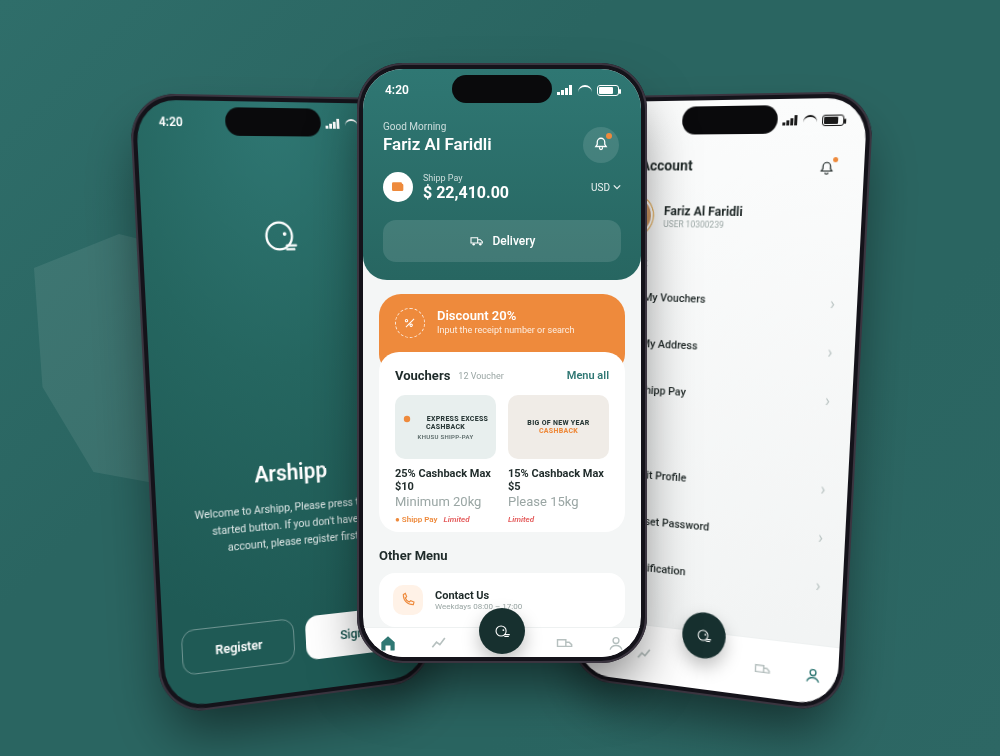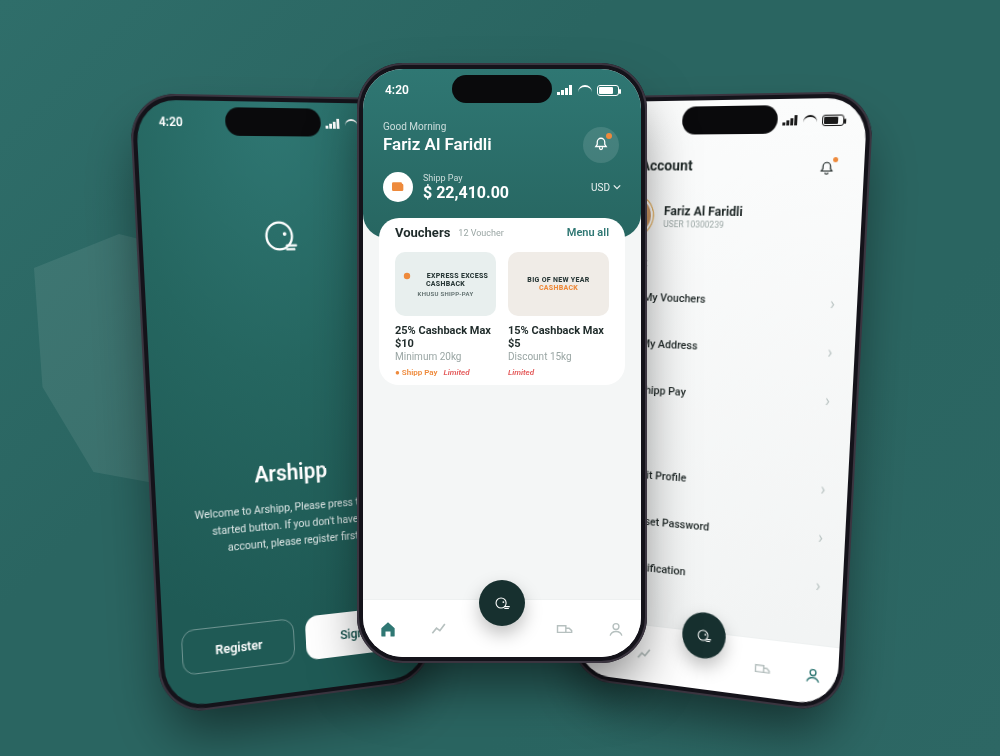--- a/index.html
+++ b/index.html
@@ -73,32 +73,32 @@
   .wallet { width:30px;height:30px;border-radius:50%;background:#fff; display:flex;align-items:center;justify-content:center;}
   .bal-label { font-size:9px; opacity:.75; }
   .bal-val { font-size:16px; font-weight:700; }
   .cur { margin-left:auto; font-size:10px; opacity:.9; display:flex; align-items:center; gap:3px;}
   .quick { display:flex; gap:12px; margin-top:18px; }
   .qbtn { flex:1; height:42px; border-radius:13px; background:rgba(255,255,255,.12); display:flex; align-items:center; justify-content:center; gap:8px; font-size:12px; font-weight:500; }
   .promo { margin:14px 16px 0; background:#ee8a3c; color:#fff; border-radius:22px 22px 18px 18px; padding:14px 16px 34px; display:flex; gap:12px; position:relative;}
   .promo .picon{width:30px;height:30px;border-radius:50%;border:1.5px dashed rgba(255,255,255,.8);display:flex;align-items:center;justify-content:center;flex-shrink:0;}
   .promo .pt { font-size:13px; font-weight:600; }
   .promo .ps { font-size:9px; opacity:.85; margin-top:2px;}
-  .card { margin:-20px 16px 0; background:#fff; border-radius:20px; padding:7px 16px 8px; position:relative; z-index:1;}
+  .card { margin:-20px 16px 0; background:#fff; border-radius:20px; padding:16px 16px 8px; position:relative; z-index:1;}
   .sechead { display:flex; align-items:center; gap:8px; }
   .sechead .t { font-size:13px; font-weight:700; color:#1f2b2a;}
   .sechead .c { font-size:9px; color:#9aa6a4;text-align:right;}
   .sechead .link { margin-left:auto; font-size:11px; font-weight:600; color:#2f7773;}
   .vrow { display:flex; gap:12px; margin-top:12px; }
   .voucher { flex:1; }
   .vimg { height:64px; border-radius:10px; background:#e8efee; display:flex; flex-direction:column; align-items:center; justify-content:center; font-size:7px; font-weight:800; letter-spacing:.3px; color:#2b3a39; position:relative;}
   .vimg.alt{background:#f0ece7;}
   .vimg .sub{font-size:6px;font-weight:600;color:#5b6a69;margin-top:2px;}
   .vt { font-size:11px; font-weight:700; margin-top:8px; color:#1f2b2a;}
-  .vs { font-size:10px; color:#9aa6a4; margin-top:1px;}
+  .vs { font-size:13px; color:#9aa6a4; margin-top:1px;}
   .tags { display:flex; gap:6px; margin-top:6px; font-size:8px;}
   .tag-o { color:#ee8a3c; font-weight:600;}
   .tag-r { color:#e45a5a; font-weight:600;font-style:italic;}
   .other { margin:16px 16px 0; }
   .other .t{font-size:13px;font-weight:700;color:#1f2b2a;margin-bottom:10px;}
   .orow { background:#fff; border-radius:16px; padding:12px 14px; display:flex; gap:12px; align-items:center;}
   .orow .oicon{width:30px;height:30px;border-radius:10px;background:#fff2e7;display:flex;align-items:center;justify-content:center;}
   .orow .ot{font-size:11px;font-weight:700;color:#1f2b2a;}
   .orow .os{font-size:8px;color:#9aa6a4;}
 
@@ -200,23 +200,42 @@
         </div>
         <div class="cur">
           <span>USD</span>
           <svg width="8" height="8" viewBox="0 0 10 10">
                 <path d="M1 3l4 4 4-4" fill="none" stroke="#fff" stroke-width="1.6"></path>
               </svg>
         </div>
       </div>
 
       <div class="quick">
-      </div>
-    </div>
-
+        <div class="qbtn">
+          <svg width="16" height="16" viewBox="0 0 24 24">
+                <path d="M3 7h10v8H3zM13 10h4l3 3v2h-7z" fill="none" stroke="#fff" stroke-width="1.6"></path>
+                <circle cx="7" cy="17" r="1.8" fill="#fff"></circle>
+                <circle cx="17" cy="17" r="1.8" fill="#fff"></circle>
+              </svg>
+          <span>Delivery</span>
+        </div>
+      </div>
+    </div>
+
+    <div class="promo">
+      <div class="picon">
+        <svg width="14" height="14" viewBox="0 0 24 24">
+              <path d="M5 19L19 5M8 8a2 2 0 1 1 0-.01M16 16a2 2 0 1 1 0-.01" fill="none" stroke="#fff" stroke-width="1.8"></path>
+            </svg>
+      </div>
+      <div>
+        <div class="pt">Discount 20%</div>
+        <div class="ps">Input the receipt number or search</div>
+      </div>
+    </div>
 
     <div class="card">
       <div class="sechead">
         <span class="t">Vouchers</span>
         <span class="c">12 Voucher</span>
         <span class="link">Menu all</span>
       </div>
       <div class="vrow">
         <div class="voucher">
           <div class="vimg">
@@ -235,28 +254,42 @@
             <span class="tag-o">● <span>Shipp Pay</span></span>
             <span class="tag-r">Limited</span>
           </div>
         </div>
         <div class="voucher" style="overflow:hidden;">
           <div class="vimg alt">
             <span>BIG OF NEW YEAR</span>
             <span style="color:#ee8a3c;">CASHBACK</span>
           </div>
           <div class="vt">15% Cashback Max $5</div>
-          <div class="vs">Discount 15kg</div>
+          <div class="vs">Please 15kg</div>
           <div class="tags">
             <span class="tag-r">Limited</span>
           </div>
         </div>
       </div>
     </div>
 
+    <div class="other">
+      <div class="t">Other Menu</div>
+      <div class="orow">
+        <div class="oicon">
+          <svg width="16" height="16" viewBox="0 0 24 24">
+                <path d="M5 4c0 9 6 15 15 15l1-4-5-2-2 2c-3-1-5-3-6-6l2-2-2-5z" fill="none" stroke="#ee8a3c" stroke-width="1.7"></path>
+              </svg>
+        </div>
+        <div>
+          <div class="ot">Contact Us</div>
+          <div class="os">Weekdays 08:00 – 17:00</div>
+        </div>
+      </div>
+    </div>
 
     <div class="tabbar">
       <div class="ti active">
             <svg width="20" height="20" viewBox="0 0 24 24">
               <path d="M4 11l8-7 8 7v9a1 1 0 0 1-1 1h-4v-6h-6v6H5a1 1 0 0 1-1-1z" fill="currentColor"></path>
             </svg>
           </div>
       <div class="ti">
             <svg width="20" height="20" viewBox="0 0 24 24">
               <path d="M4 17l5-6 4 3 6-8" fill="none" stroke="currentColor" stroke-width="2"></path>

